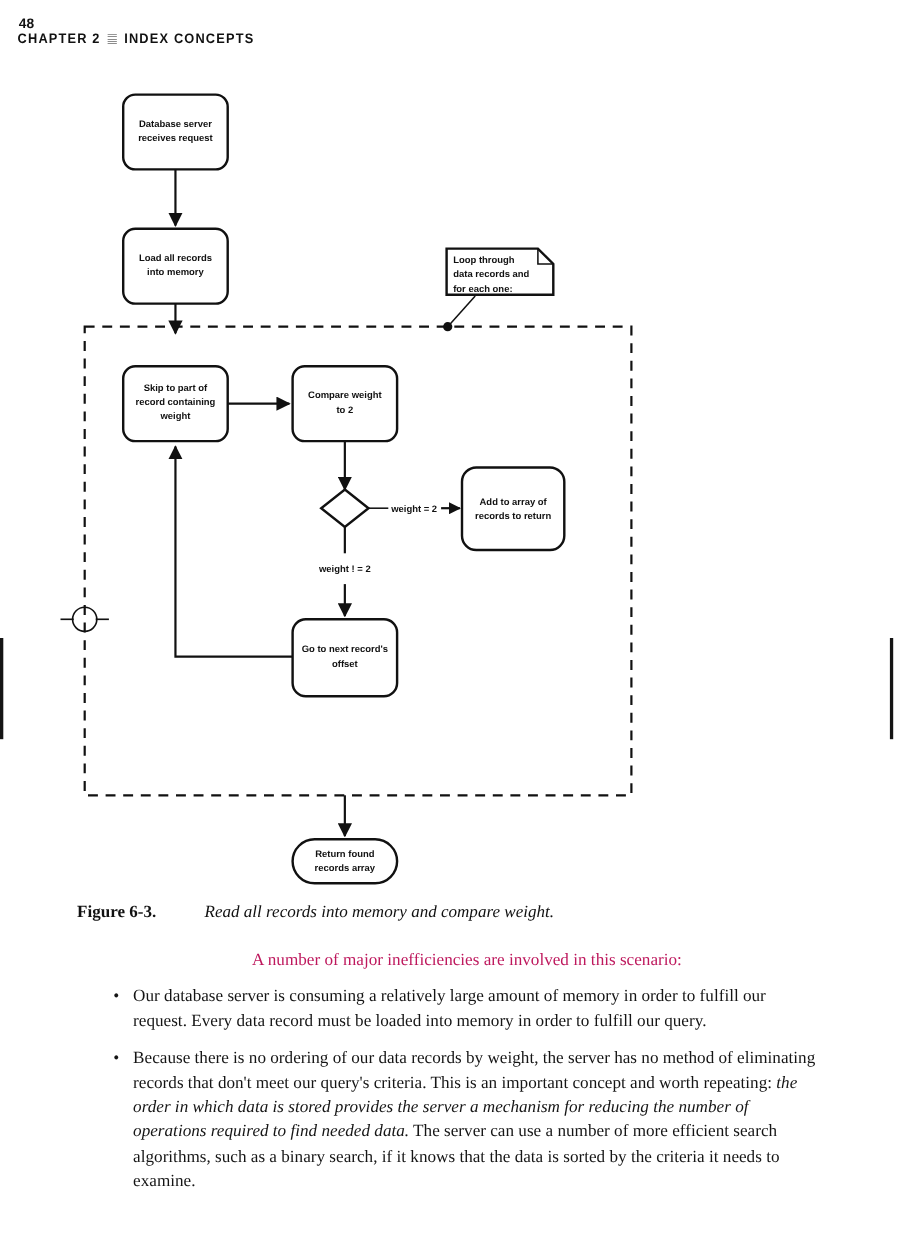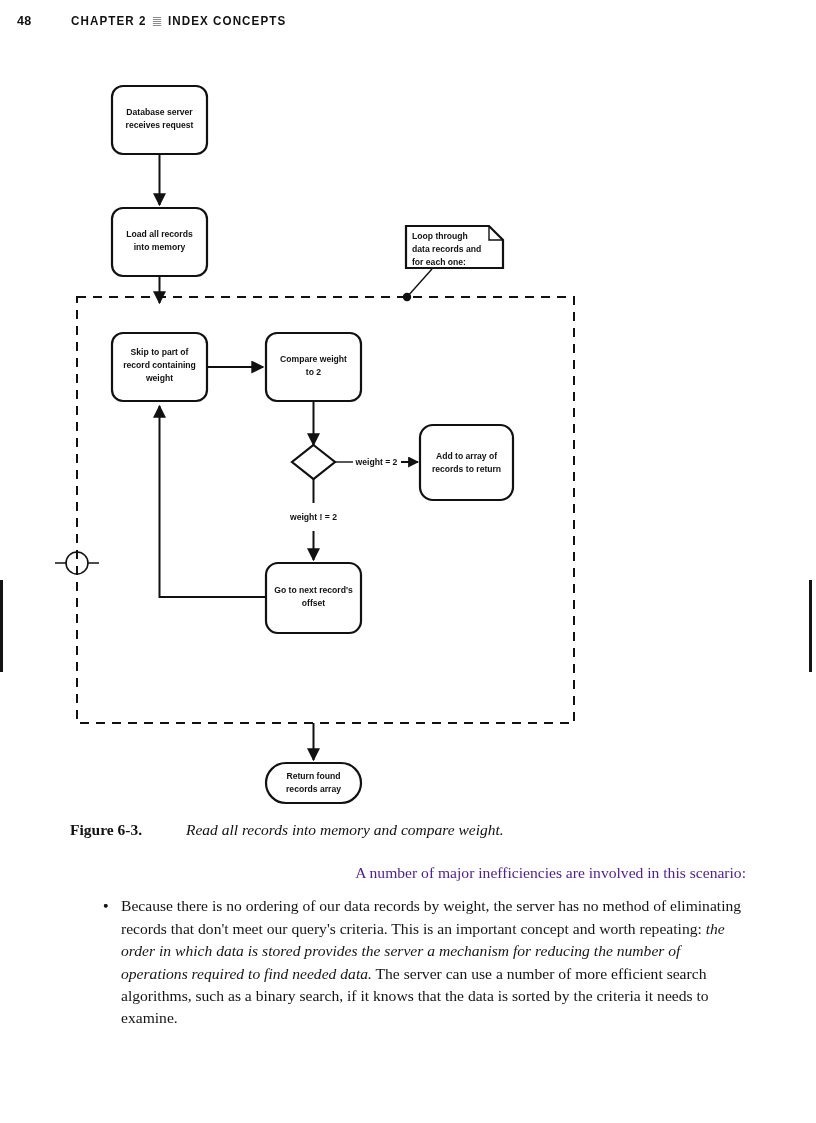--- a/index.html
+++ b/index.html
@@ -18,20 +18,21 @@
 
   
   .running-head {
     position: absolute;
     top: 14px;
     left: 16px;
     width: 784px;
     height: 22px;
     display: flex;
     align-items: baseline;
+    flex-direction: column;
   }
   .folio {
     font-family: "Liberation Sans", "DejaVu Sans", sans-serif;
     font-weight: bold;
     font-size: 12.5px;
     letter-spacing: 0.2px;
     color: #111;
     width: 54px;
     padding-left: 1px;
   }
@@ -98,24 +99,24 @@
   
   .body-col {
     position: absolute;
     left: 70px;
     top: 862px;
     width: 676px;
   }
   .para {
     font-size: 15.6px;
     line-height: 22.4px;
-    color: #4c1d95;
+    color: #be185d;
     margin: 0 0 11px 0;
     padding-left: 33px;
-    text-align: right;
+    text-align: center;
   }
   .bullet-list {
     list-style: none;
     margin: 0;
     padding: 0;
   }
   .bullet-item {
     position: relative;
     font-size: 15.6px;
     line-height: 22.4px;
@@ -294,19 +295,20 @@
 <div class="caption">
   <span class="cap-label">Figure 6-3.</span>
   <span class="cap-text">Read all records into memory and compare weight.</span>
 </div>
 
 <div class="body-col">
   <p class="para">A number of major inefficiencies are involved in this scenario:</p>
   <ul class="bullet-list">
     <li class="bullet-item">
       <span class="dot">•</span>
+      <span class="rich"><span>Our database server is consuming a relatively large amount of memory in order to fulfill our request. Every data record must be loaded into memory in order to fulfill our query.</span></span>
     </li>
     <li class="bullet-item">
       <span class="dot">•</span>
       <span class="rich"><span>Because there is no ordering of our data records by weight, the server has no method of eliminating records that don't meet our query's criteria. This is an important concept and worth repeating: </span><em>the order in which data is stored provides the server a mechanism for reducing the number of operations required to find needed data.</em><span> The server can use a number of more efficient search algorithms, such as a binary search, if it knows that the data is sorted by the criteria it needs to examine.</span></span>
     </li>
   </ul>
 </div>
 
 </body></html>

